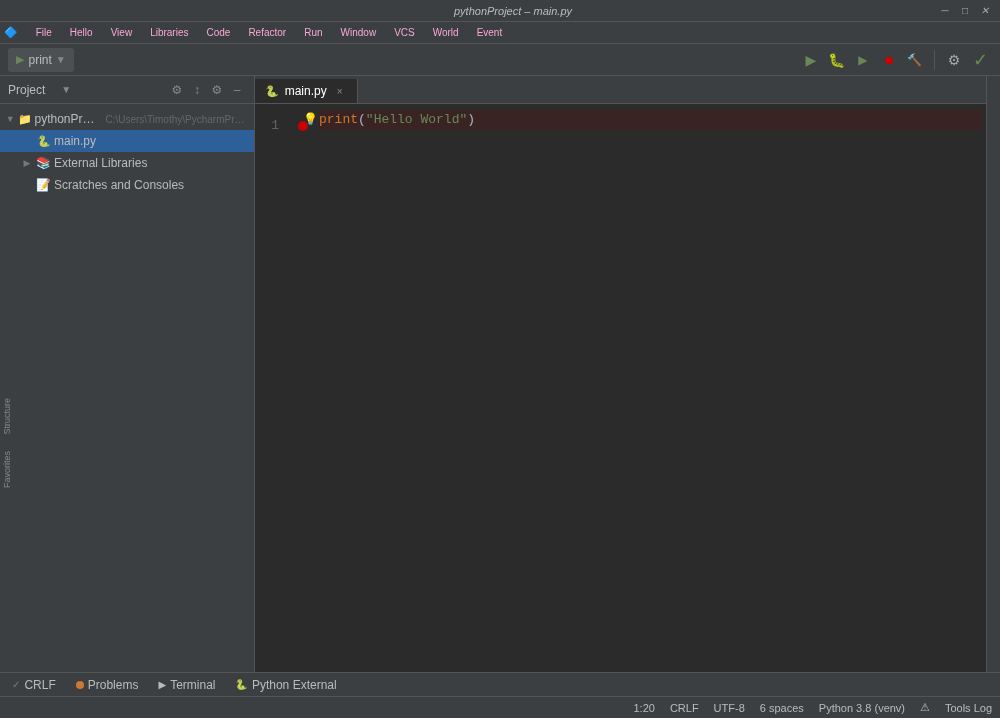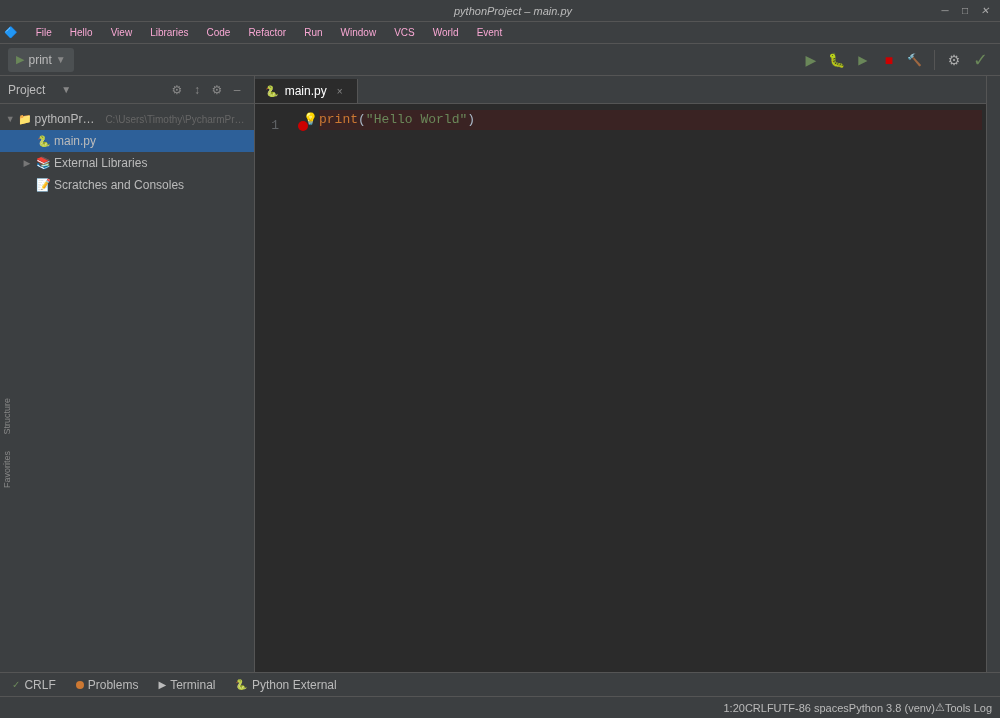--- a/index.html
+++ b/index.html
@@ -354,21 +354,21 @@
       border-top: 1px solid #555;
     }
     #status-left {
       display: flex;
       align-items: center;
       gap: 12px;
     }
     #status-right {
       display: flex;
       align-items: center;
-      gap: 0;
+      gap: 15px;
     }
     .status-item {
       font-size: 11px;
       color: #bbb;
       cursor: pointer;
     }
 
     
     #bottom-bar {
       height: 24px;

